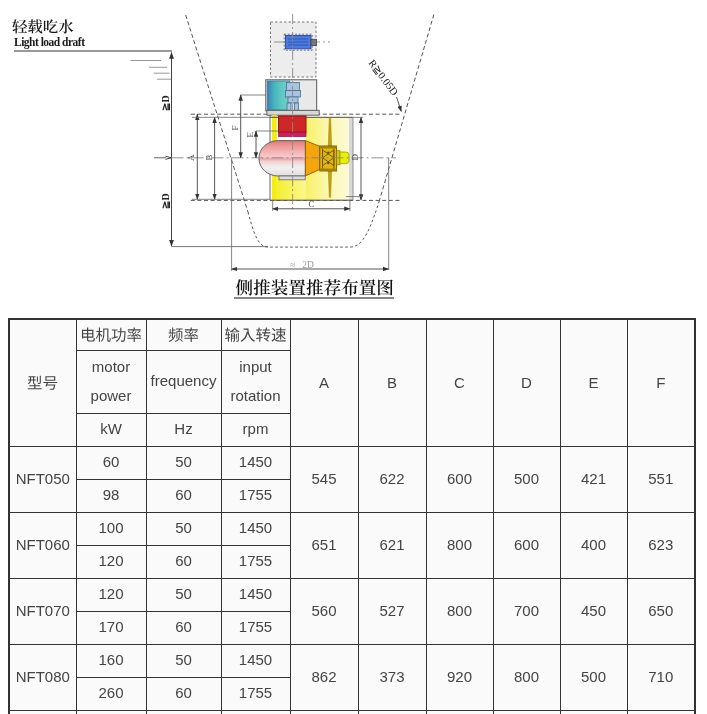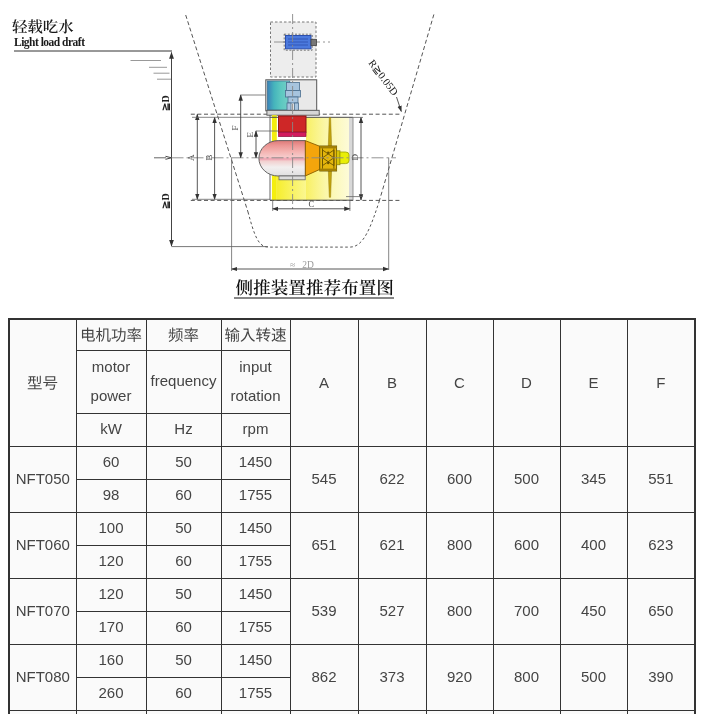--- a/index.html
+++ b/index.html
@@ -264,21 +264,21 @@
 
 <tr style="height:33px">
         <td rowspan="2">NFT050</td>
         <td>60</td>
         <td>50</td>
         <td>1450</td>
 <td rowspan="2">545</td>
 <td rowspan="2">622</td>
 <td rowspan="2">600</td>
 <td rowspan="2">500</td>
-<td rowspan="2">345</td>
+<td rowspan="2">421</td>
 <td rowspan="2">551</td>
 </tr>
 <tr style="height:33px">
         <td>98</td>
         <td>60</td>
         <td>1755</td>
       </tr>
 
 <tr style="height:33px">
         <td rowspan="2">NFT060</td>
@@ -296,21 +296,21 @@
         <td>120</td>
         <td>60</td>
         <td>1755</td>
       </tr>
 
 <tr style="height:33px">
         <td rowspan="2">NFT070</td>
         <td>120</td>
         <td>50</td>
         <td>1450</td>
-<td rowspan="2">539</td>
+<td rowspan="2">560</td>
 <td rowspan="2">527</td>
 <td rowspan="2">800</td>
 <td rowspan="2">700</td>
 <td rowspan="2">450</td>
 <td rowspan="2">650</td>
 </tr>
 <tr style="height:33px">
         <td>170</td>
         <td>60</td>
         <td>1755</td>
@@ -319,21 +319,21 @@
 <tr style="height:33px">
         <td rowspan="2">NFT080</td>
         <td>160</td>
         <td>50</td>
         <td>1450</td>
 <td rowspan="2">862</td>
 <td rowspan="2">373</td>
 <td rowspan="2">920</td>
 <td rowspan="2">800</td>
 <td rowspan="2">500</td>
-<td rowspan="2">390</td>
+<td rowspan="2">710</td>
 </tr>
 <tr style="height:33px">
         <td>260</td>
         <td>60</td>
         <td>1755</td>
       </tr>
 
 <tr style="height:33px">
         <td></td>
         <td></td>

